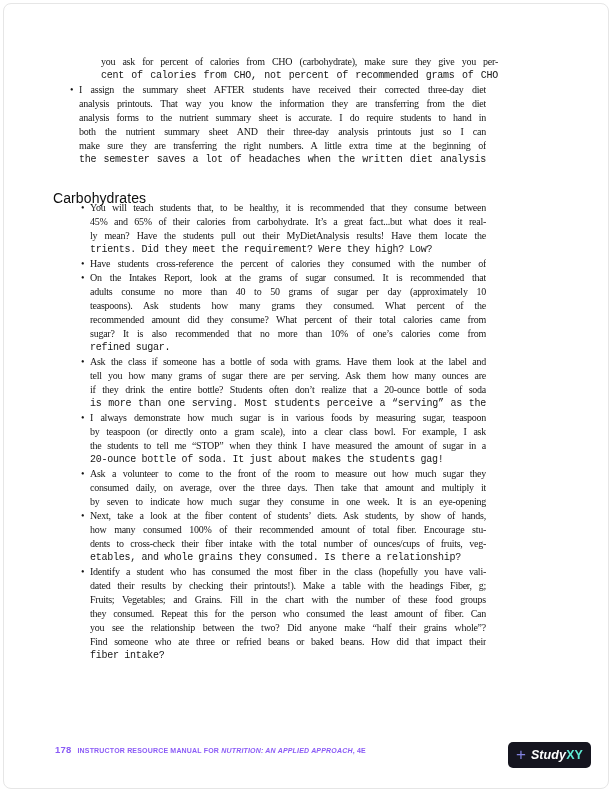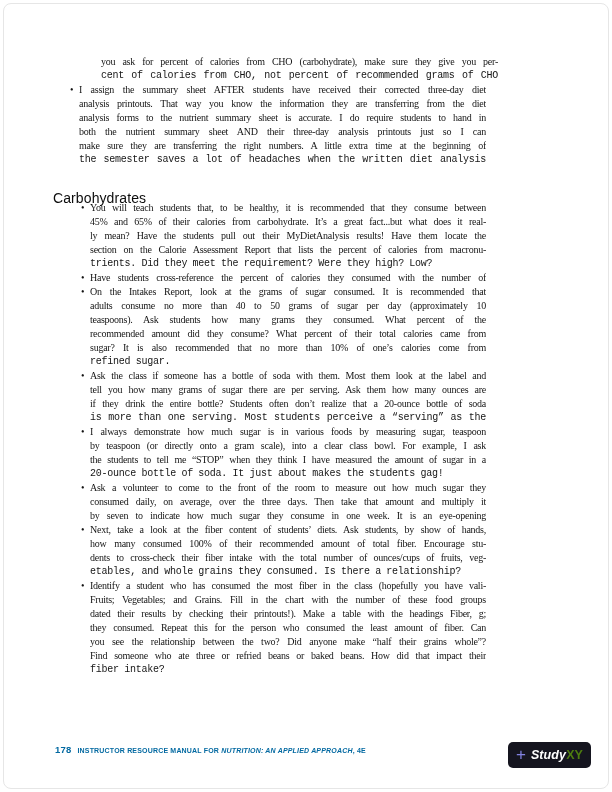--- a/index.html
+++ b/index.html
@@ -52,21 +52,21 @@
     color: #0c0c0c;
     letter-spacing: 0.1px;
   }
 
   
   #footer {
     position: absolute; left: 55px; top: 744px;
     display: flex; align-items: baseline; gap: 6px;
     font-family: "Liberation Sans", sans-serif;
     font-weight: bold;
-    color: #0369a1;
+    color: #8b5cf6;
     white-space: nowrap;
   }
   #page-number { font-size: 9.5px; letter-spacing: 0.2px; }
   #manual-title { font-size: 7px; letter-spacing: 0.18px; }
   #manual-title .it { font-style: italic; }
 
   
   #studyxy-badge {
     position: absolute; left: 508px; top: 742px;
     width: 83px; height: 26px;
@@ -106,39 +106,38 @@
   </div>
 
 <h2 id="section-heading">Carbohydrates</h2>
 
 <div id="carb-list" class="textblock">
     <div class="item">
       <span class="bullet">•</span>
       <div class="line">You will teach students that, to be healthy, it is recommended that they consume between</div>
       <div class="line">45% and 65% of their calories from carbohydrate. It’s a great fact...but what does it real-</div>
       <div class="line">ly mean? Have the students pull out their MyDietAnalysis results! Have them locate the</div>
-      <div class="line">section on the Calorie Assessment Report that lists the percent of calories from macronu-</div>
       <div class="line last">trients. Did they meet the requirement? Were they high? Low?</div>
     </div>
     <div class="item">
       <span class="bullet">•</span>
       <div class="line">Have students cross-reference the percent of calories they consumed with the number of</div>
     </div>
     <div class="item">
       <span class="bullet">•</span>
       <div class="line">On the Intakes Report, look at the grams of sugar consumed. It is recommended that</div>
       <div class="line">adults consume no more than 40 to 50 grams of sugar per day (approximately 10</div>
       <div class="line">teaspoons). Ask students how many grams they consumed. What percent of the</div>
       <div class="line">recommended amount did they consume? What percent of their total calories came from</div>
       <div class="line">sugar? It is also recommended that no more than 10% of one’s calories come from</div>
       <div class="line last">refined sugar.</div>
     </div>
     <div class="item">
       <span class="bullet">•</span>
-      <div class="line">Ask the class if someone has a bottle of soda with them. Most them look at the label and</div>
+      <div class="line">Ask the class if someone has a bottle of soda with grams. Have them look at the label and</div>
       <div class="line">tell you how many grams of sugar there are per serving. Ask them how many ounces are</div>
       <div class="line">if they drink the entire bottle? Students often don’t realize that a 20-ounce bottle of soda</div>
       <div class="line last">is more than one serving. Most students perceive a “serving” as the amount they eat.</div>
     </div>
     <div class="item">
       <span class="bullet">•</span>
       <div class="line">I always demonstrate how much sugar is in various foods by measuring sugar, teaspoon</div>
       <div class="line">by teaspoon (or directly onto a gram scale), into a clear class bowl. For example, I ask</div>
       <div class="line">the students to tell me “STOP” when they think I have measured the amount of sugar in a</div>
       <div class="line last">20-ounce bottle of soda. It just about makes the students gag!</div>
@@ -152,30 +151,30 @@
     <div class="item">
       <span class="bullet">•</span>
       <div class="line">Next, take a look at the fiber content of students’ diets. Ask students, by show of hands,</div>
       <div class="line">how many consumed 100% of their recommended amount of total fiber. Encourage stu-</div>
       <div class="line">dents to cross-check their fiber intake with the total number of ounces/cups of fruits, veg-</div>
       <div class="line last">etables, and whole grains they consumed. Is there a relationship?</div>
     </div>
     <div class="item">
       <span class="bullet">•</span>
       <div class="line">Identify a student who has consumed the most fiber in the class (hopefully you have vali-</div>
+      <div class="line">dated their results by checking their printouts!). Make a table with the headings Fiber, g;</div>
       <div class="line">Fruits; Vegetables; and Grains. Fill in the chart with the number of these food groups</div>
-      <div class="line">dated their results by checking their printouts!). Make a table with the headings Fiber, g;</div>
       <div class="line">they consumed. Repeat this for the person who consumed the least amount of fiber. Can</div>
       <div class="line">you see the relationship between the two? Did anyone make “half their grains whole”?</div>
       <div class="line">Find someone who ate three or refried beans or baked beans. How did that impact their</div>
       <div class="line last">fiber intake?</div>
     </div>
   </div>
 
 <div id="footer">
   <span id="page-number">178</span>
   <span id="manual-title"><span>INSTRUCTOR RESOURCE MANUAL FOR </span><span class="it">NUTRITION: AN APPLIED APPROACH</span><span>, 4E</span></span>
 </div>
 
 <div id="studyxy-badge" style="background: rgb(21, 21, 31);">
   <span id="plus-glyph" style="color: rgb(130, 130, 226);">+</span>
-  <span id="brand"><span id="brand-study" style="color: rgb(255, 255, 255); font-style: italic;">Study</span><span id="brand-xy" style="color: #4d7c0f;">XY</span></span>
+  <span id="brand"><span id="brand-study" style="color: rgb(255, 255, 255); font-style: italic;">Study</span><span id="brand-xy" style="color: #5eead4;">XY</span></span>
 </div>
 
 </body></html>

